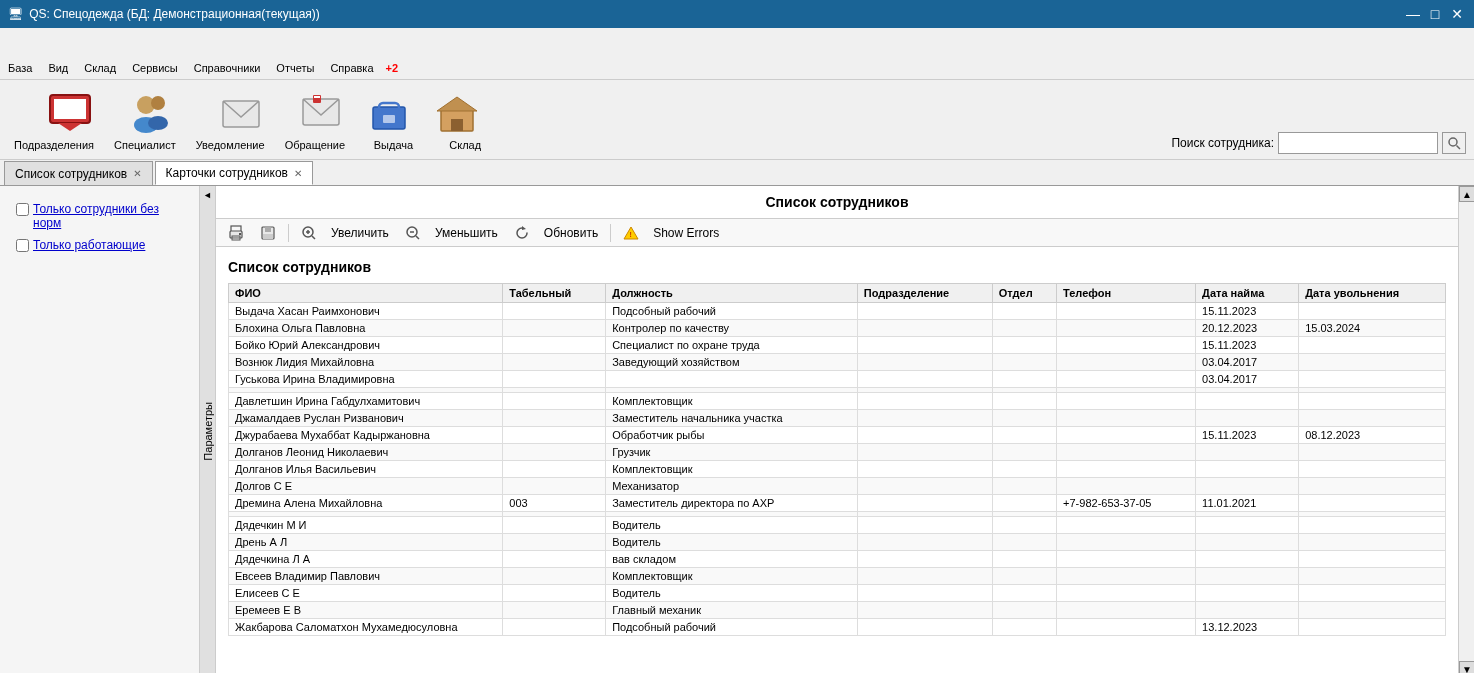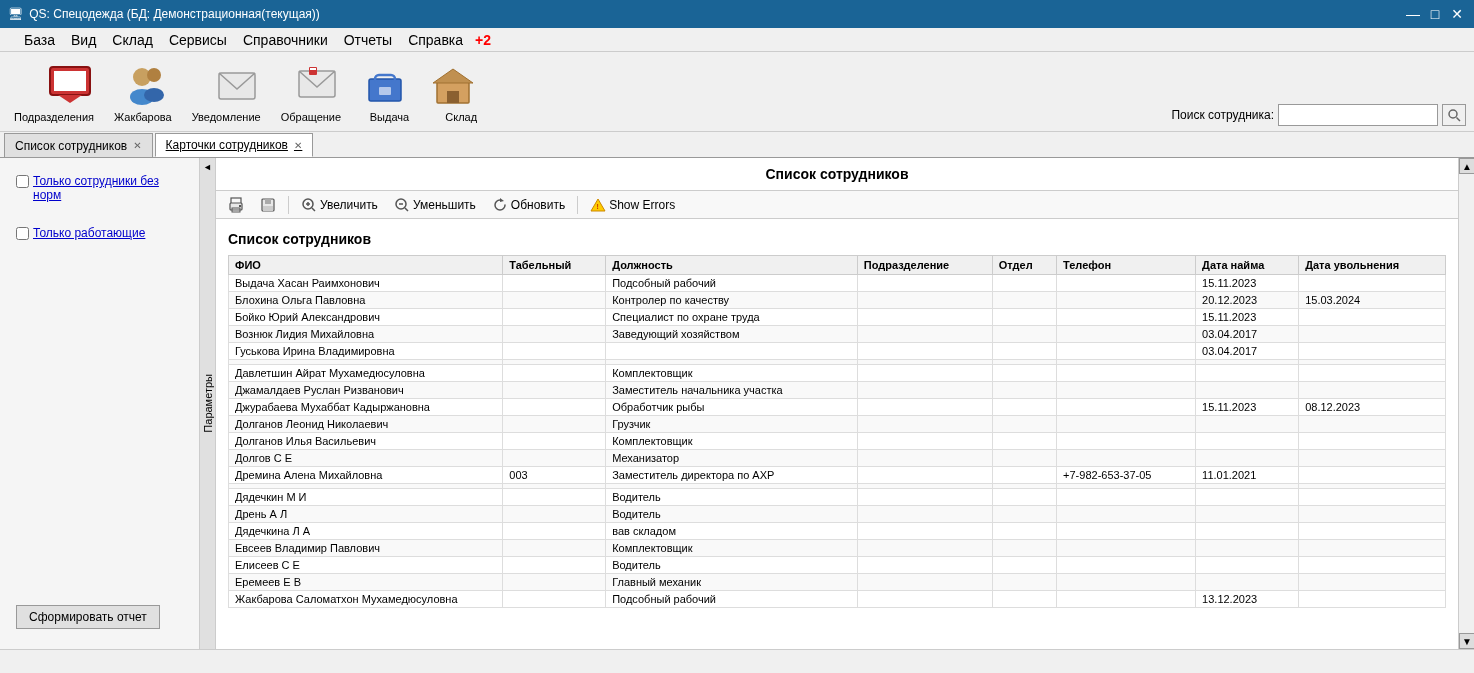--- a/index.html
+++ b/index.html
@@ -5,52 +5,52 @@
     * { box-sizing: border-box; margin: 0; padding: 0; }
     body { font-family: 'Segoe UI', Tahoma, Arial, sans-serif; font-size: 12px; background: #f0f0f0; color: #000; width: 1474px; height: 673px; overflow: hidden; }
 
     
     .title-bar { background: #1a6496; color: #fff; height: 28px; display: flex; align-items: center; padding: 0 8px; justify-content: space-between; font-size: 12px; }
     .title-bar-text { display: flex; align-items: center; gap: 6px; }
     .title-bar-controls { display: flex; gap: 4px; }
     .title-bar-controls span { width: 18px; height: 18px; display: flex; align-items: center; justify-content: center; cursor: pointer; font-size: 14px; }
 
     
-    .menu-bar { background: #f0f0f0; height: 24px; display: flex; align-items: center; padding: 0 16px; border-bottom: 1px solid #ccc; font-size: 14px; }
+    .menu-bar { background: #f0f0f0; height: 24px; display: flex; align-items: center; padding: 0 0; border-bottom: 1px solid #ccc; font-size: 11px; margin-top: 28px; }
     .menu-item { padding: 2px 8px; cursor: pointer; }
     .menu-badge { color: red; font-weight: bold; margin-left: 4px; }
 
     
     .toolbar { background: #f0f0f0; height: 80px; display: flex; align-items: center; padding: 4px 8px; border-bottom: 1px solid #ccc; gap: 8px; }
     .toolbar-item { display: flex; flex-direction: column; align-items: flex-end; cursor: pointer; padding: 4px 6px; min-width: 60px; }
     .toolbar-icon { width: 48px; height: 48px; display: flex; align-items: center; justify-content: center; font-size: 32px; }
     .toolbar-label { font-size: 11px; text-align: center; margin-top: 2px; }
 
     
     .search-area { position: absolute; right: 8px; top: 52px; display: flex; align-items: center; gap: 4px; }
     .search-label { font-size: 12px; }
     .search-input { width: 160px; height: 22px; border: 1px solid #999; padding: 0 4px; font-size: 12px; }
     .search-btn { width: 24px; height: 22px; border: 1px solid #999; background: #f0f0f0; cursor: pointer; display: flex; align-items: center; justify-content: center; }
 
     
     .tabs-bar { background: #f0f0f0; height: 26px; display: flex; align-items: flex-end; padding: 0 4px; border-bottom: 1px solid #999; }
     .tab { height: 24px; padding: 0 10px; border: 1px solid #999; border-bottom: none; background: #e0e0e0; cursor: pointer; display: flex; align-items: center; gap: 6px; font-size: 12px; margin-right: 2px; }
-    .tab.active { background: #fff; border-bottom: 1px solid #fff; text-decoration: underline; }
+    .tab.active { background: #fff; border-bottom: 1px solid #fff; }
     .tab-close { font-size: 10px; color: #666; cursor: pointer; }
     .checkbox-row { display: flex; align-items: flex-start; gap: 4px; cursor: pointer; font-size: 12px; }
     .checkbox-row input { margin-top: 1px; }
     .checkbox-label { color: #0000cc; text-decoration: underline; cursor: pointer; }
 
     
     .content-area { flex: 1; background: #fff; display: flex; flex-direction: column; overflow: hidden; position: relative; }
     .content-header { text-align: center; font-size: 14px; font-weight: bold; padding: 8px 0; border-bottom: 1px solid #ccc; }
 
     
     .action-bar { height: 28px; display: flex; align-items: center; padding: 0 8px; gap: 8px; border-bottom: 1px solid #ccc; background: #f8f8f8; }
-    .action-btn { display: flex; align-items: center; gap: 3px; cursor: pointer; font-size: 12px; padding: 2px 4px; }
+    .action-btn { display: flex; align-items: center; gap: 14px; cursor: pointer; font-size: 12px; padding: 2px 4px; }
     .action-separator { width: 1px; height: 18px; background: #ccc; }
 
     
     .table-wrapper { flex: 1; overflow: auto; padding: 8px; }
     .list-title { font-size: 14px; font-weight: bold; margin-bottom: 8px; }
     .data-table { width: 100%; border-collapse: collapse; font-size: 11px; }
     .data-table th { background: #f0f0f0; border: 1px solid #ccc; padding: 3px 6px; font-weight: bold; text-align: left; white-space: nowrap; }
     .data-table td { border: 1px solid #ddd; padding: 2px 6px; white-space: nowrap; overflow: hidden; max-width: 200px; text-overflow: ellipsis; }
     .data-table tr:nth-child(odd) { background: #fff; }
     .data-table tr:nth-child(even) { background: #f9f9f9; }
@@ -108,21 +108,21 @@
     </div>
     <div class="toolbar-item">
       <div class="toolbar-icon">
         <svg width="48" height="48" viewBox="0 0 48 48">
           <circle cx="18" cy="16" r="9" fill="#c8a060"></circle>
           <circle cx="30" cy="14" r="7" fill="#b08040"></circle>
           <ellipse cx="18" cy="36" rx="12" ry="8" fill="#4488cc"></ellipse>
           <ellipse cx="30" cy="34" rx="10" ry="7" fill="#3366aa"></ellipse>
         </svg>
       </div>
-      <span class="toolbar-label">Жакбарова</span>
+      <span class="toolbar-label">Специалист</span>
     </div>
     <div class="toolbar-item">
       <div class="toolbar-icon">
         <svg width="48" height="48" viewBox="0 0 48 48">
           <rect x="6" y="12" width="36" height="26" rx="2" fill="#e8e8e8" stroke="#999" stroke-width="1.5"></rect>
           <polyline points="6,12 24,28 42,12" fill="none" stroke="#999" stroke-width="1.5"></polyline>
         </svg>
       </div>
       <span class="toolbar-label">Уведомление</span>
     </div>
@@ -183,27 +183,24 @@
 </div>
 
 <div style="display: flex; height: calc(673px - 28px - 24px - 80px - 26px - 24px); position: relative;">
 
   <div style="width: 200px; background: #f5f5f5; border-right: 1px solid #ccc; padding: 16px; display: flex; flex-direction: column; justify-content: space-between;">
     <div>
       <div class="checkbox-row">
         <input type="checkbox" style="">
         <span class="checkbox-label">Только сотрудники без норм</span>
       </div>
-      <div class="checkbox-row" style="margin-top: 24px;">
+      <div class="checkbox-row" style="margin-top: 8px;">
         <input type="checkbox" style="">
         <span class="checkbox-label">Только работающие</span>
       </div>
-    </div>
-    <div style="padding-bottom: 4px;">
-      <button class="report-btn">Сформировать отчет</button>
     </div>
   </div>
 
   <div class="vertical-tab-container" style="width: 16px; background: #e0e0e0; border-right: 1px solid #ccc; display: flex; align-items: center; justify-content: center; cursor: pointer;">
     <span class="vertical-tab-text" style="writing-mode: vertical-rl; transform: rotate(180deg); font-size: 11px;">Параметры</span>
     <span style="position: absolute; top: 4px; font-size: 9px;">◄</span>
   </div>
 
   <div class="content-area">
 
@@ -330,21 +327,21 @@
               <td></td>
               <td></td>
               <td></td>
               <td></td>
               <td></td>
               <td></td>
               <td></td>
               <td></td>
             </tr>
             <tr>
-              <td>Давлетшин Айрат Мухамедюсуловна</td>
+              <td>Давлетшин Ирина Габдулхамитович</td>
               <td></td>
               <td>Комплектовщик</td>
               <td></td>
               <td></td>
               <td></td>
               <td></td>
               <td></td>
             </tr>
             <tr>
               <td>Джамалдаев Руслан Ризванович</td>

